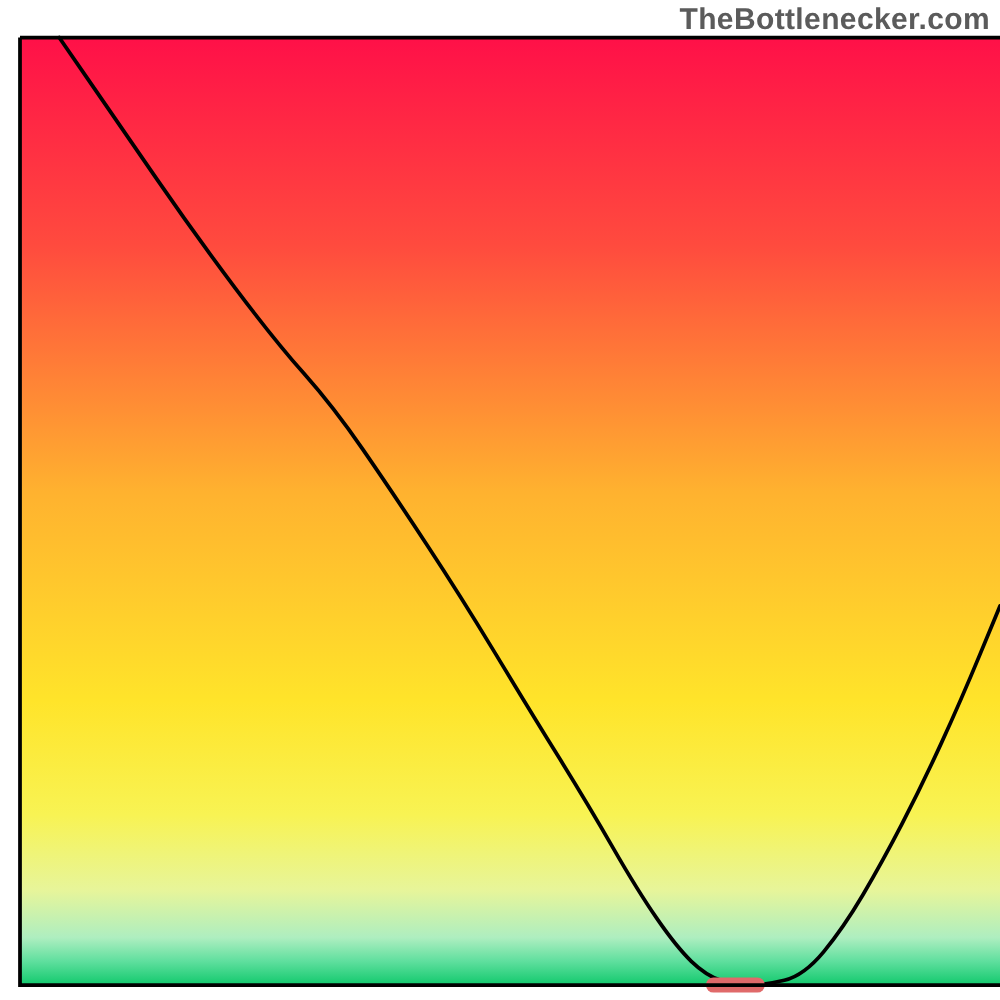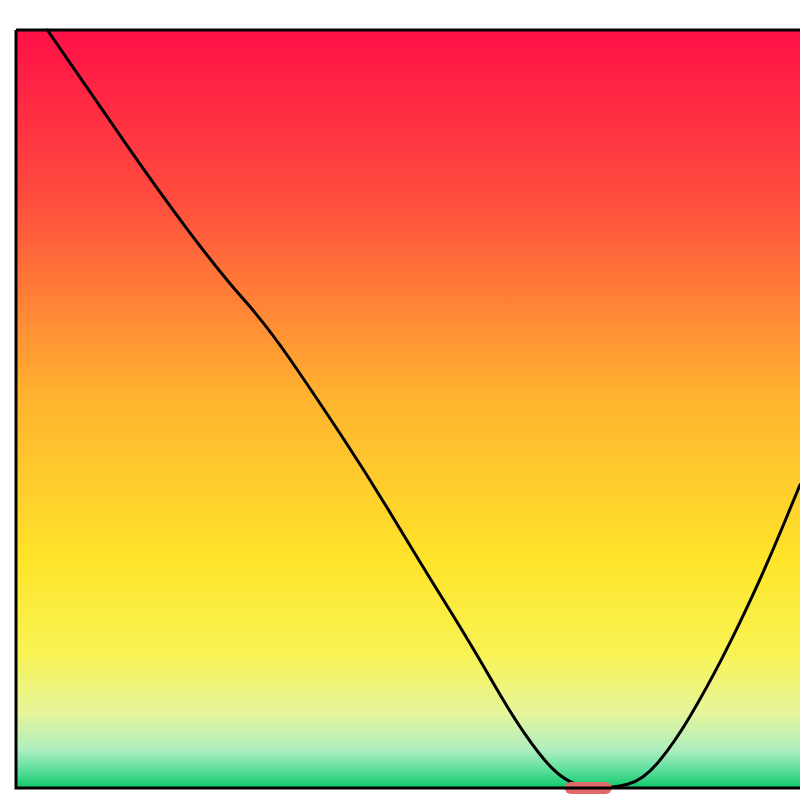--- a/index.html
+++ b/index.html
@@ -31,20 +31,21 @@
     left: 0;
     top: 0;
     width: 800px;
     height: 800px;
   }
 </style>
 </head>
 <body>
 
 <div class="wrap">
+  <div class="watermark">TheBottlenecker.com</div>
   <svg class="chart" viewBox="0 0 800 800">
     <defs>
       <linearGradient id="bg-grad" x1="0" y1="0" x2="0" y2="1">
           <stop offset="0%" stop-color="#ff1048"></stop>
           <stop offset="22%" stop-color="#ff4b3e"></stop>
           <stop offset="48%" stop-color="#ffb22f"></stop>
           <stop offset="70%" stop-color="#ffe42a"></stop>
           <stop offset="82%" stop-color="#f8f353"></stop>
           <stop offset="90%" stop-color="#e7f59a"></stop>
           <stop offset="95%" stop-color="#aeeec0"></stop>

